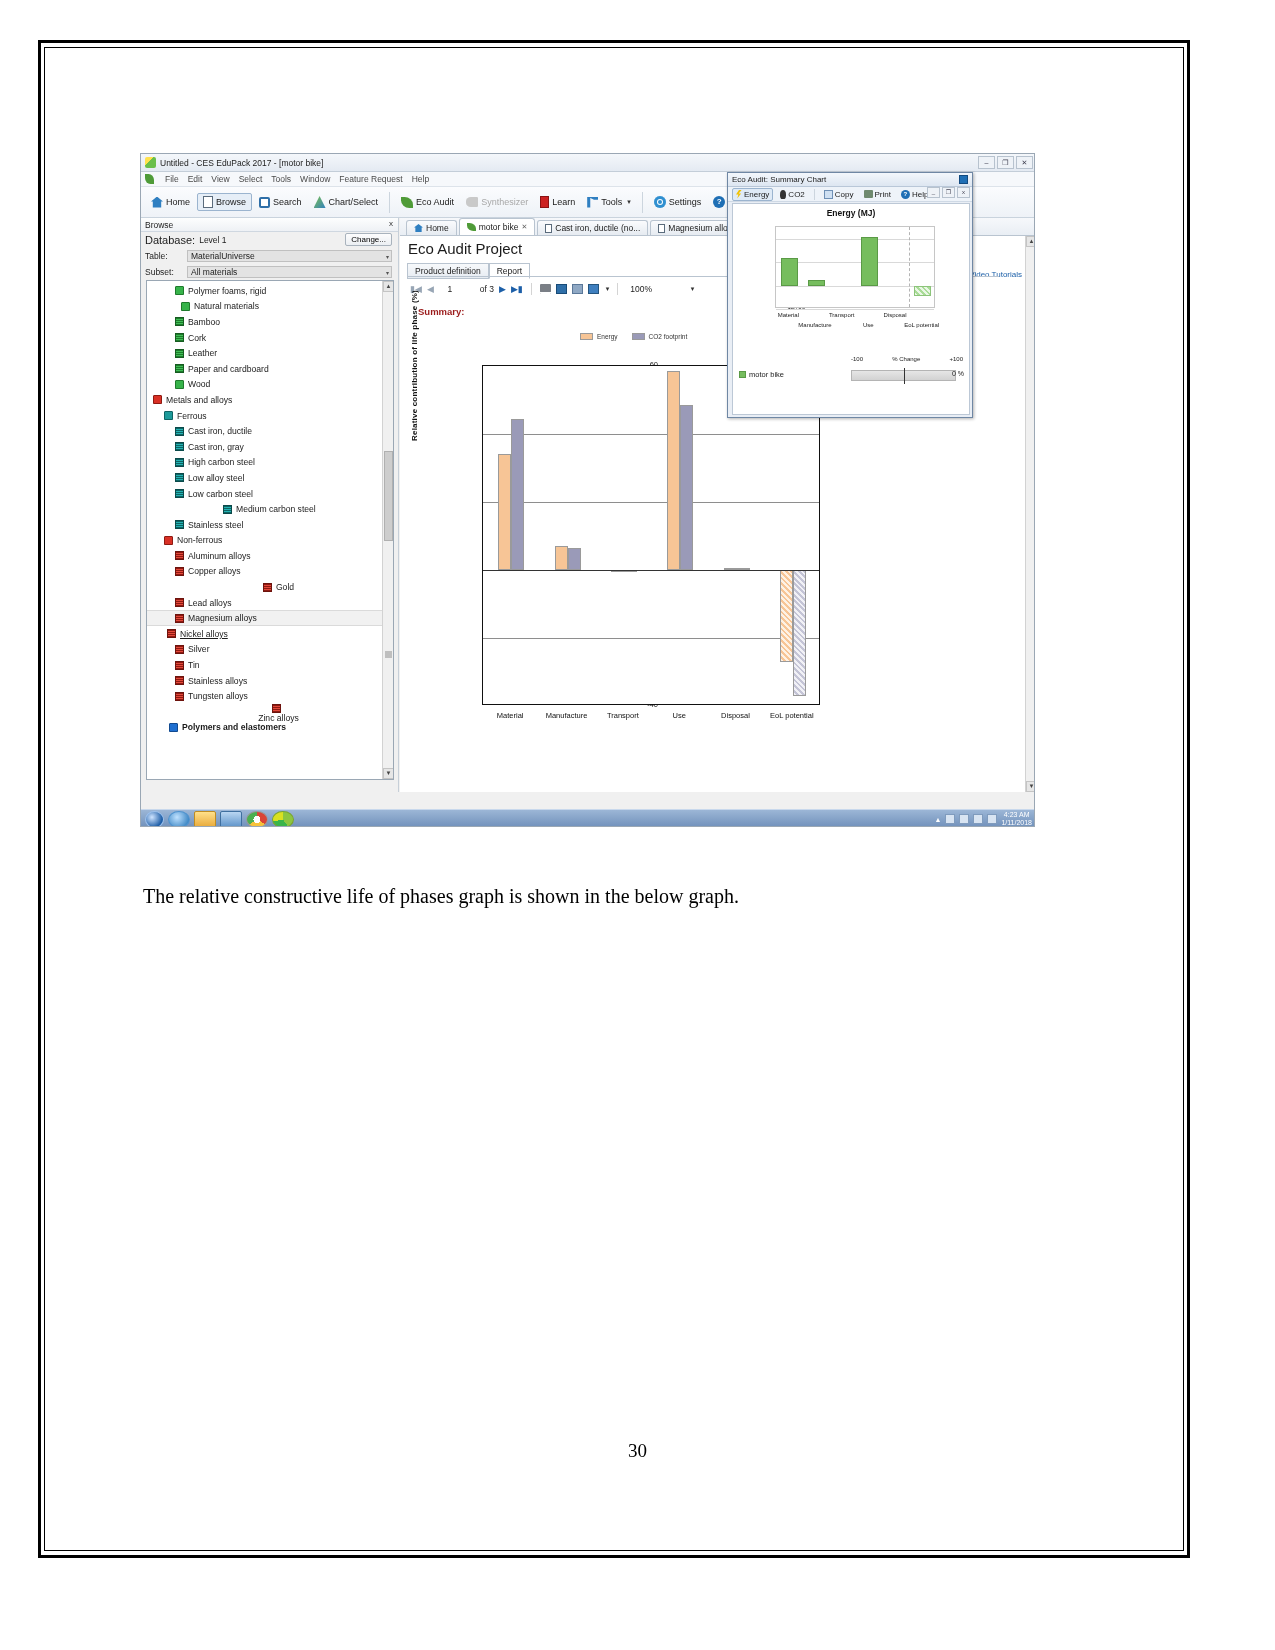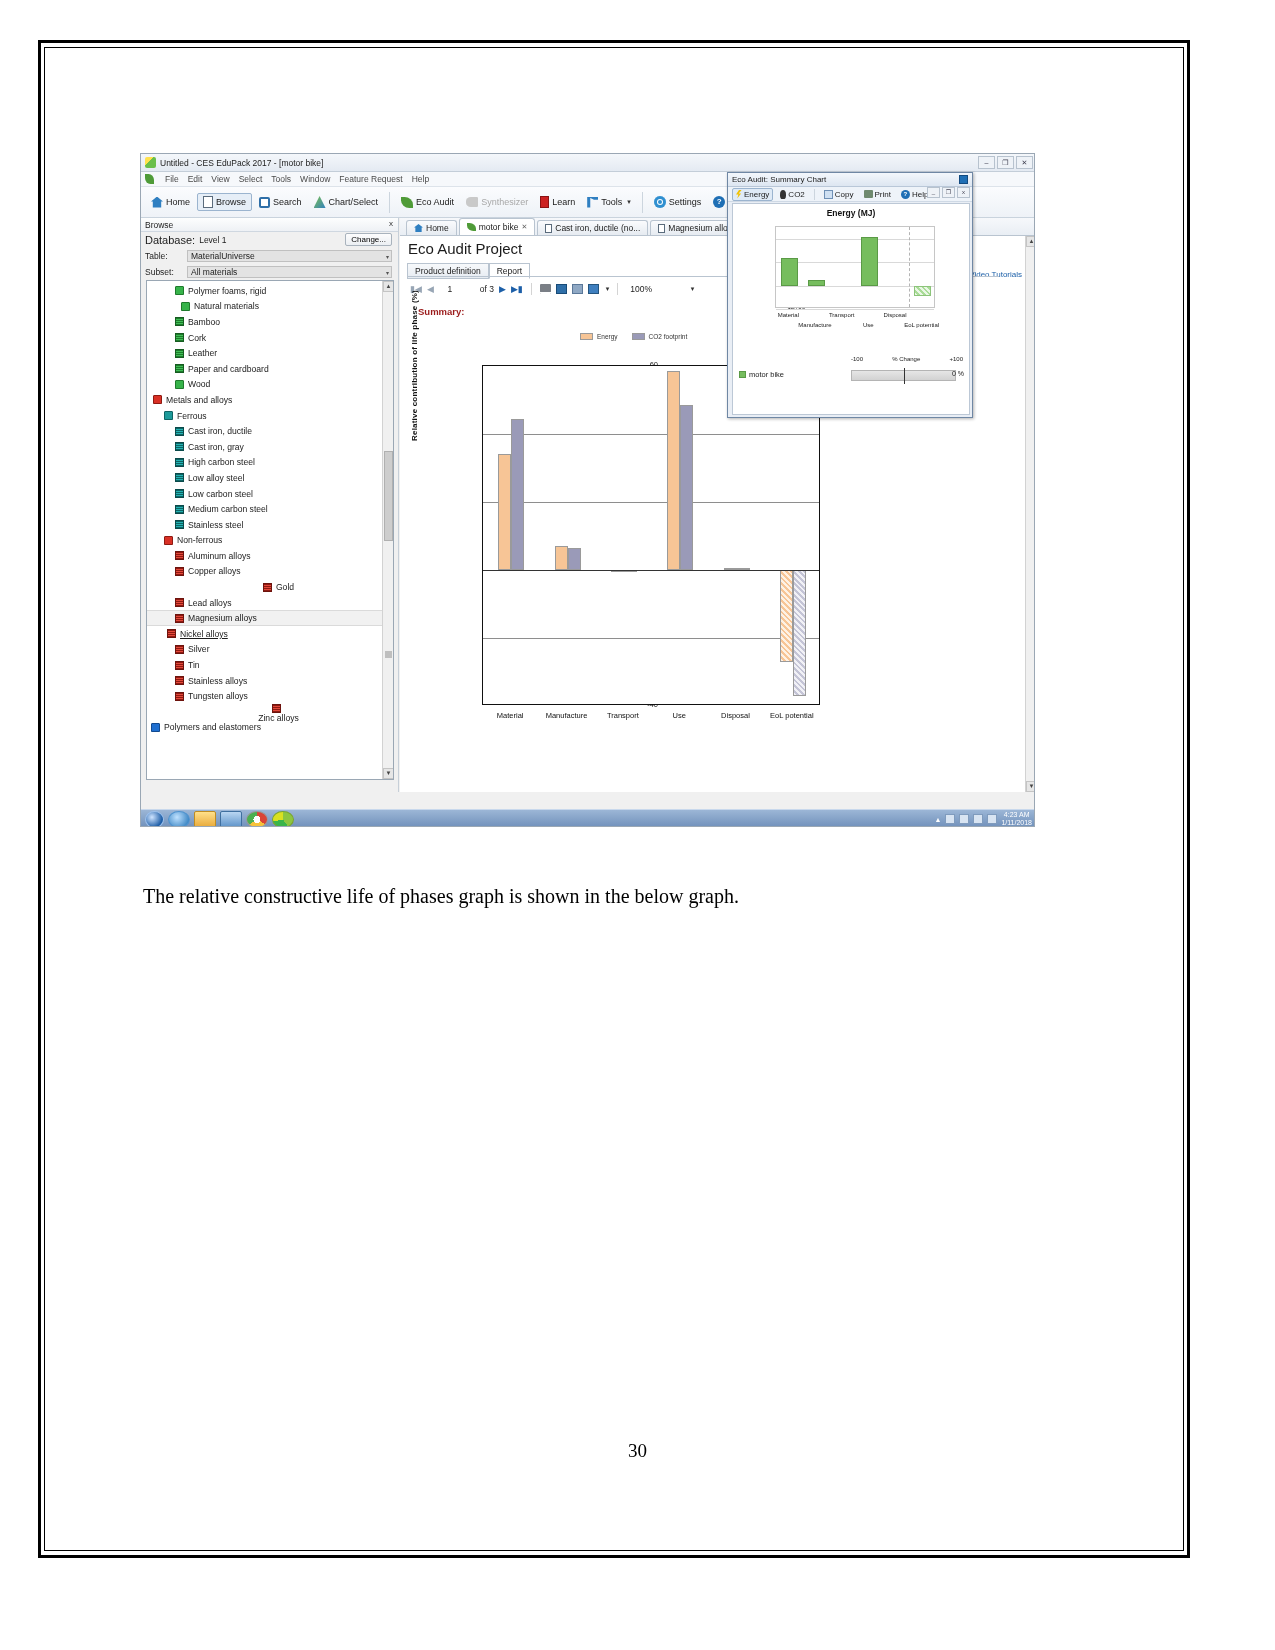--- a/index.html
+++ b/index.html
@@ -488,21 +488,21 @@
             <span>High carbon steel</span>
           </div>
           <div class="tnode" style="padding-left: 28px;">
             <span class="ti rec-teal"></span>
             <span>Low alloy steel</span>
           </div>
           <div class="tnode" style="padding-left: 28px;">
             <span class="ti rec-teal"></span>
             <span>Low carbon steel</span>
           </div>
-          <div class="tnode" style="padding-left: 28px;">
+          <div class="tnode" style="padding-left: 28px; margin-left: 48px;">
             <span class="ti rec-teal"></span>
             <span>Medium carbon steel</span>
           </div>
           <div class="tnode" style="padding-left: 28px;">
             <span class="ti rec-teal"></span>
             <span>Stainless steel</span>
           </div>
           <div class="tnode" style="padding-left: 17px;">
             <span class="ti fold-red"></span>
             <span>Non-ferrous</span>
@@ -544,21 +544,21 @@
             <span>Stainless alloys</span>
           </div>
           <div class="tnode" style="padding-left: 28px;">
             <span class="ti rec-red"></span>
             <span>Tungsten alloys</span>
           </div>
           <div class="tnode" style="padding-left: 28px; flex-direction: column;">
             <span class="ti rec-red"></span>
             <span>Zinc alloys</span>
           </div>
-          <div class="tnode" style="padding-left: 4px;">
+          <div class="tnode" style="padding-left: 22px; font-weight: bold;">
             <span class="ti fold-blue"></span>
             <span>Polymers and elastomers</span>
           </div>
         </div>
       <div class="tscroll">
         <div class="up">▲</div>
         <div class="thumb"></div>
         <div class="grip"></div>
         <div class="dn">▼</div>
       </div>

